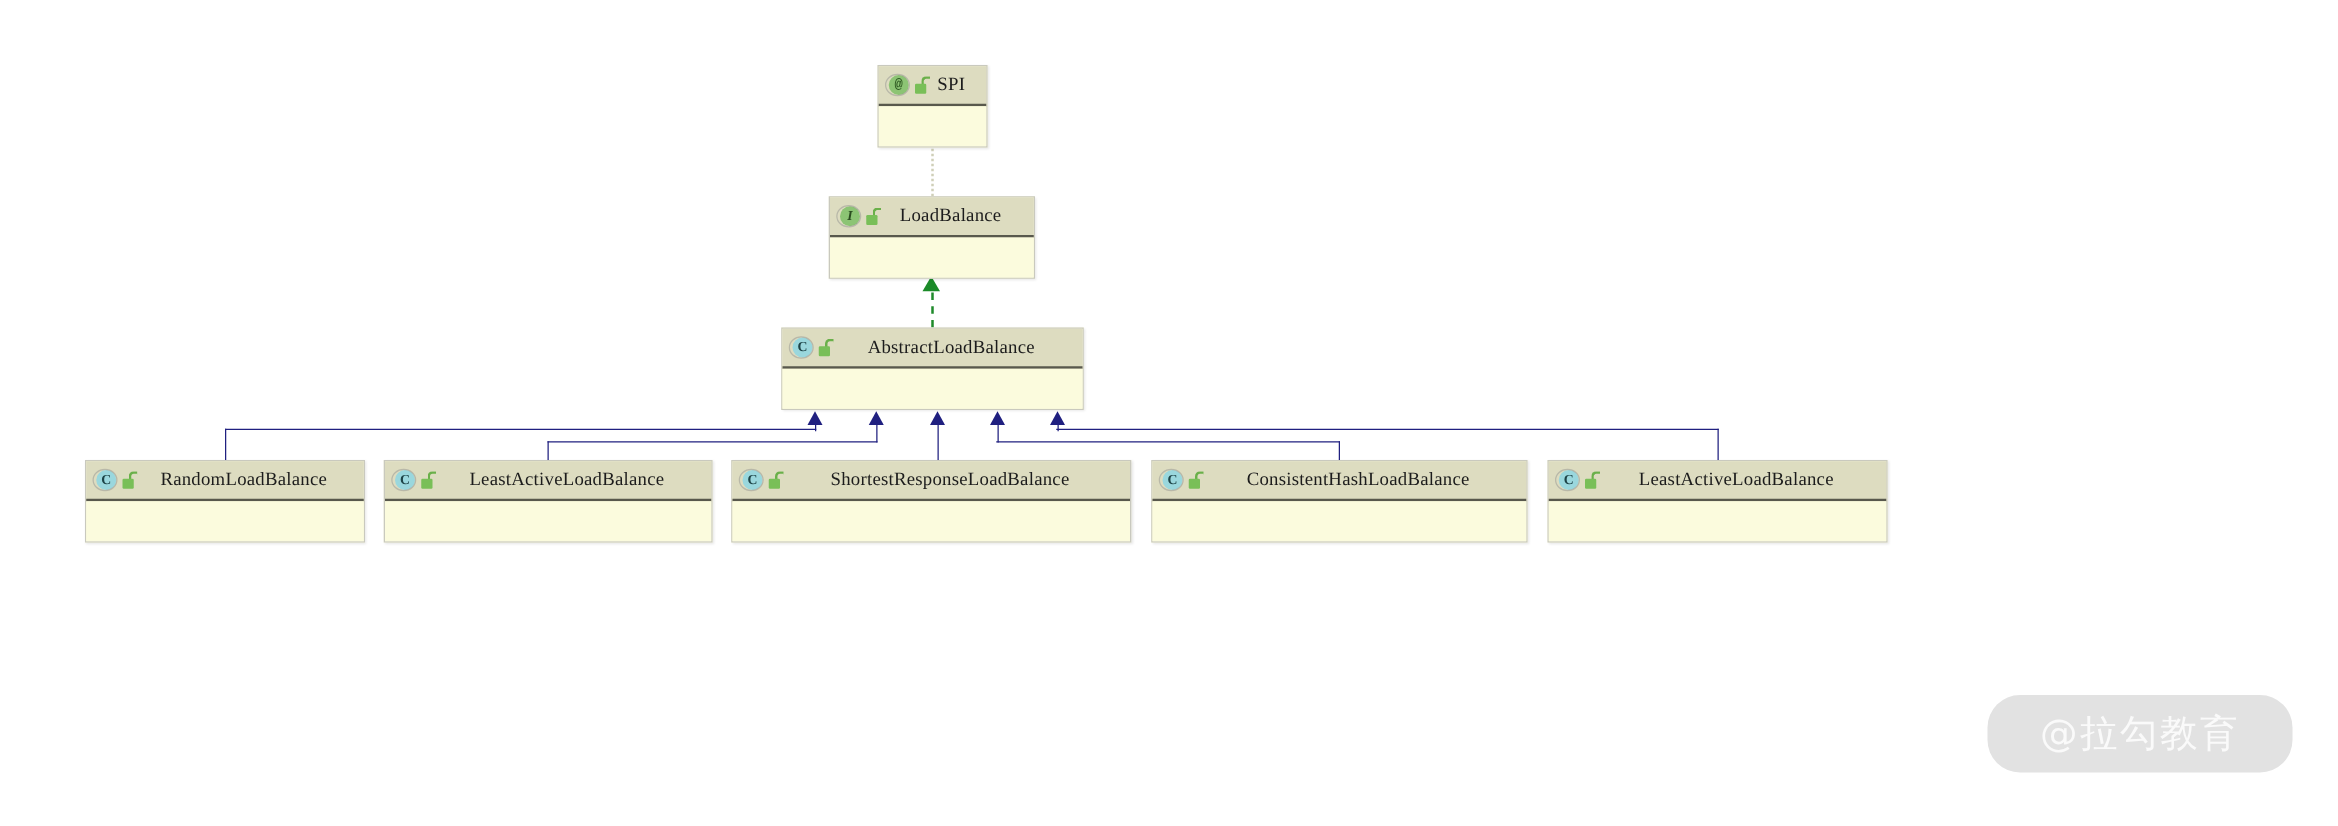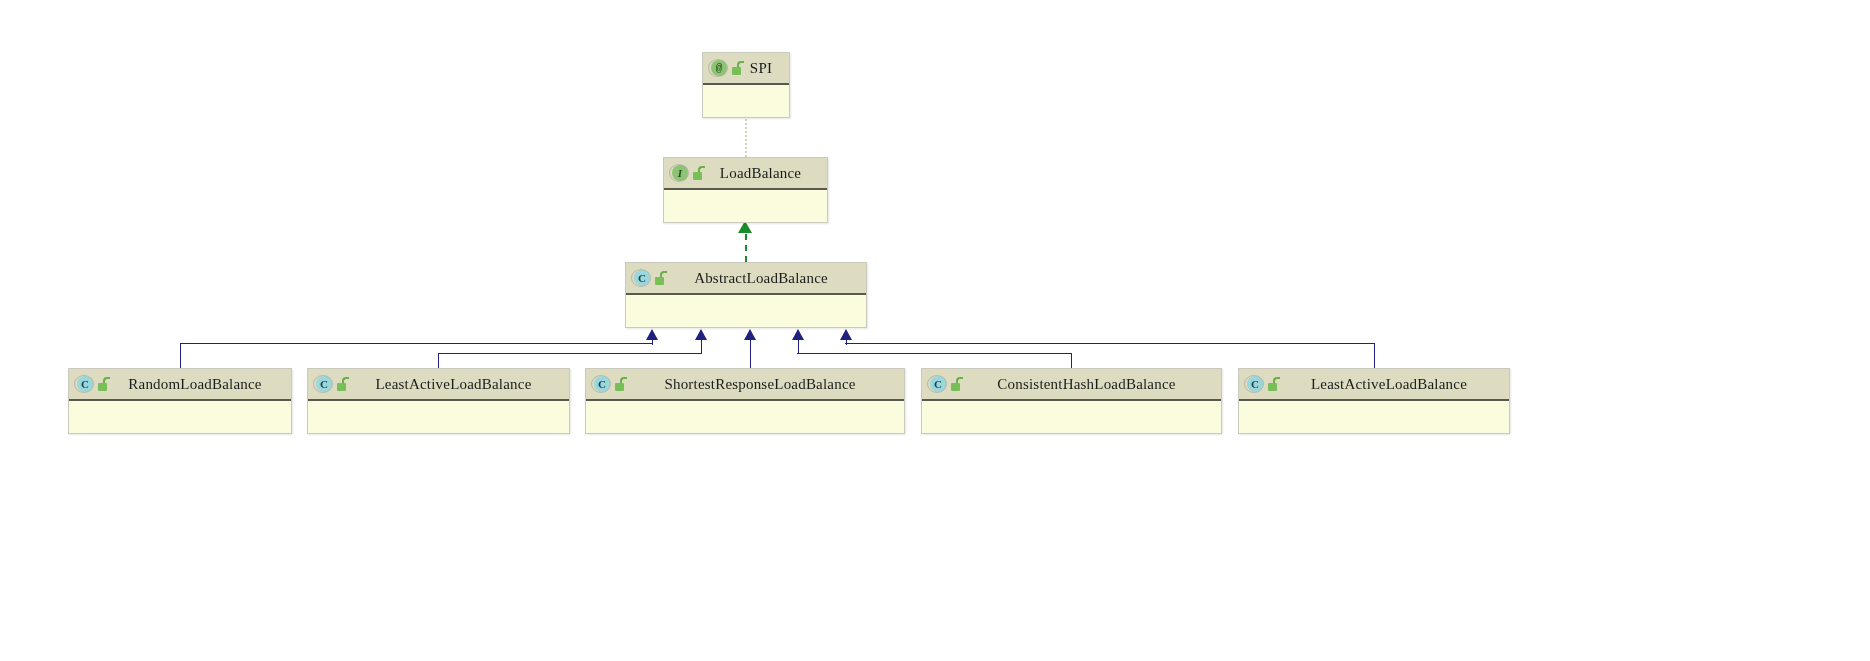--- a/index.html
+++ b/index.html
@@ -335,14 +335,17 @@
       </span>
       <span class="ico ico-lock">
         <span class="shackle"></span>
           <span class="body"></span>
       </span>
       <span class="uml-title">LeastActiveLoadBalance</span>
     </div>
     <div class="uml-body"></div>
   </div>
 
+  <div id="watermark" style="left:1590px; top:556px; width:244px; height:62px;">
+    <span>@拉勾教育</span>
+  </div>
 
 </div>
 
 </body></html>

